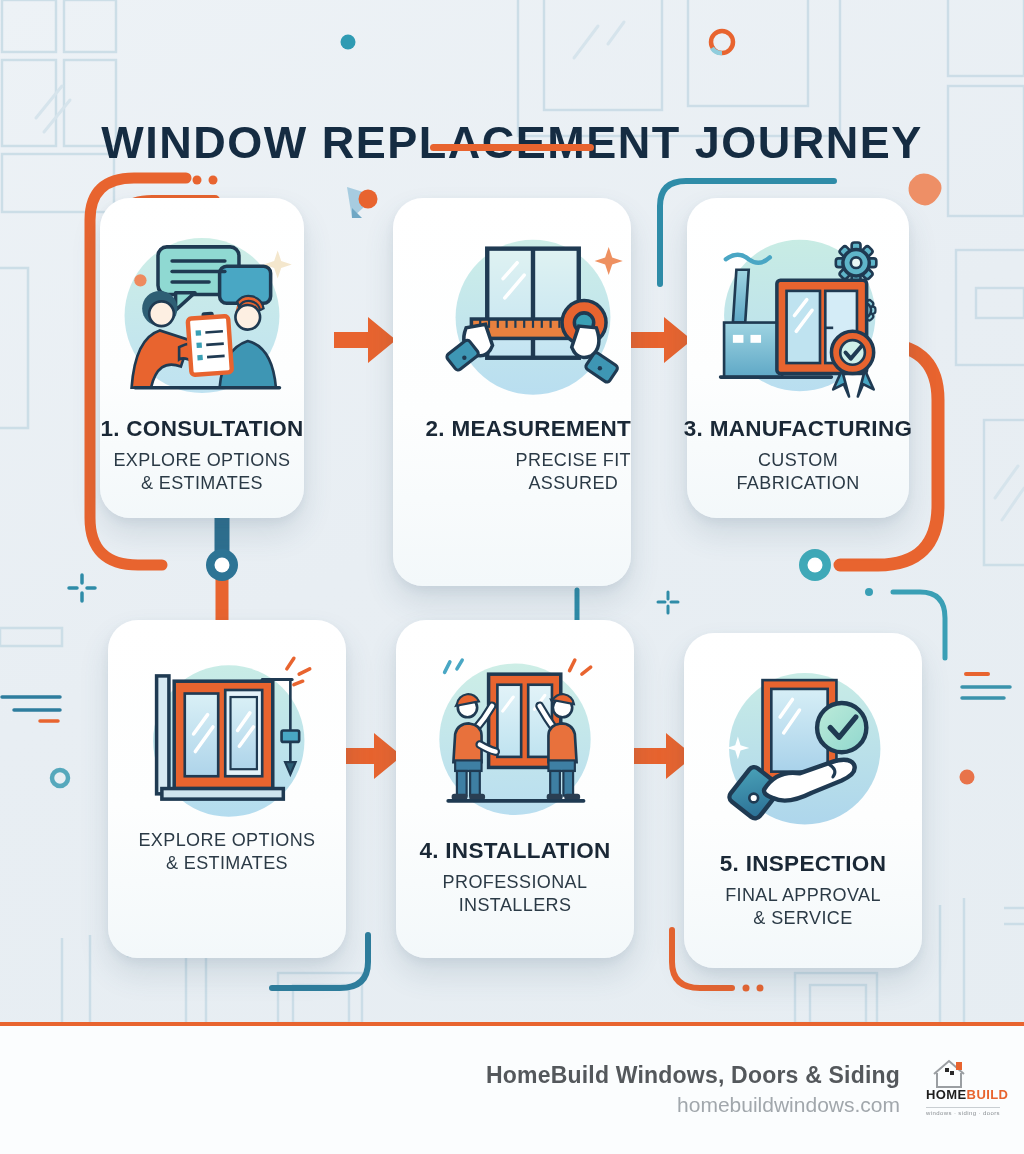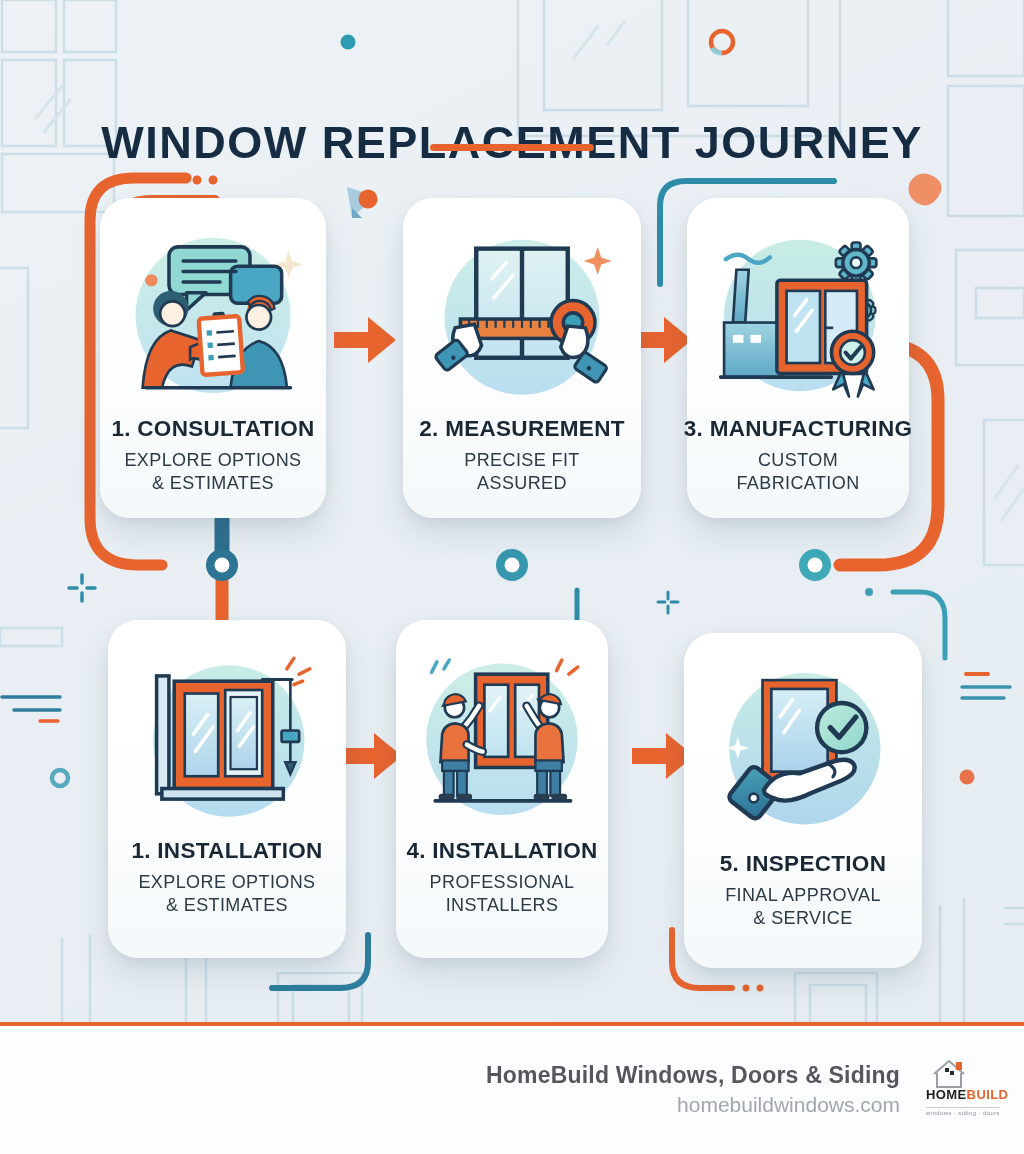--- a/index.html
+++ b/index.html
@@ -22,25 +22,25 @@
     border-radius:4px; background:#e8642f;
   }
 
   
   .card{
     position:absolute; border-radius:30px; z-index:3;
     background:linear-gradient(180deg,#ffffff 0%,#fdfefe 55%,#f3f8fa 100%);
     box-shadow:0 16px 30px rgba(58,92,112,.14), 0 4px 10px rgba(58,92,112,.07);
     display:flex; flex-direction:column; align-items:center;
   }
-  .card1{ left:100px; top:198px; width:226px; height:320px; }
-  .card2{ left:403px; top:198px; width:238px; height:320px; }
+  .card1{ left:100px; top:198px; width:204px; height:320px; }
+  .card2{ left:393px; top:198px; width:238px; height:388px;align-items:flex-end; }
   .card3{ left:687px; top:198px; width:222px; height:320px; }
   .card4{ left:108px; top:620px; width:238px; height:338px; }
-  .card5{ left:396px; top:620px; width:212px; height:338px; }
+  .card5{ left:396px; top:620px; width:238px; height:338px; }
   .card6{ left:684px; top:633px; width:238px; height:335px; }
   .card .icon-wrap{ margin-top:26px; width:196px; height:176px; }
   .card h3{
     margin-top:16px; font-size:22.5px; font-weight:800; letter-spacing:.3px;
     color:#1a2836; text-align:center; white-space:nowrap;
   }
   .card .sub{
     margin-top:7px; font-size:18px; font-weight:500; letter-spacing:.4px;
     color:#2b3a46; text-align:center; line-height:1.3;
   }
@@ -396,21 +396,20 @@
       </g>
       <rect x="36" y="162" width="138" height="12" fill="#cfe4ee" stroke="#1f3a52" stroke-width="4"></rect>
       <g>
         <line x1="150" y1="38" x2="184" y2="38" stroke="#1f3a52" stroke-width="3.5" stroke-linecap="round"></line>
         <line x1="182" y1="38" x2="182" y2="98" stroke="#1f3a52" stroke-width="3"></line>
         <rect x="172" y="96" width="20" height="13" rx="2" fill="#49a7c4" stroke="#1f3a52" stroke-width="3"></rect>
         <line x1="182" y1="109" x2="182" y2="132" stroke="#1f3a52" stroke-width="3"></line>
         <polygon points="176,132 188,132 182,146" fill="#2e5e74" stroke="#1f3a52" stroke-width="2.5"></polygon>
       </g>
     </svg>
-    <h3>1. INSTALLATION</h3>
     <div class="sub">
       <div>EXPLORE OPTIONS</div>
       <div>&amp; ESTIMATES</div>
     </div>
   </div>
 
   <div class="card card5">
     <svg class="icon-wrap" viewBox="0 0 220 200">
       <defs>
           <linearGradient id="c5bg" x1="0" y1="0" x2="0" y2="1">

